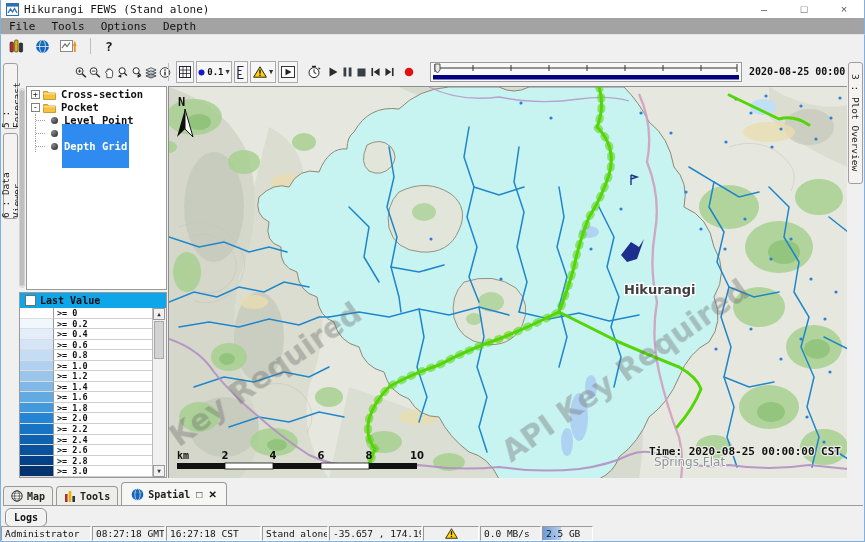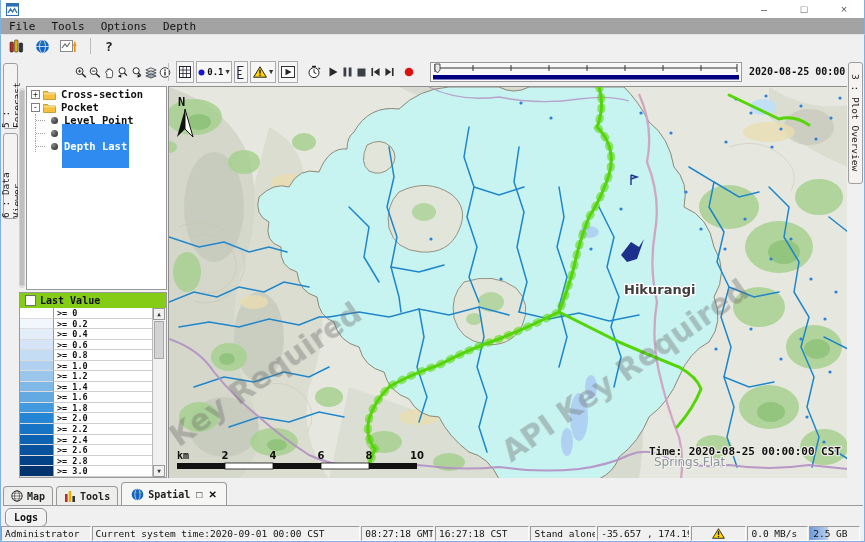--- a/index.html
+++ b/index.html
@@ -49,21 +49,21 @@
   .trow{height:12px;display:flex;align-items:center;font-size:10.5px;font-weight:bold;white-space:nowrap;margin-top:1px;}
   .texp{width:9px;height:9px;border:1px solid #808080;background:#fff;box-sizing:border-box;font-size:8px;line-height:7px;text-align:center;margin:0 3px 0 4px;color:#222;font-weight:normal;}
   .tfolder{margin-right:3px;display:flex;}
   .tconn{width:16px;height:12px;box-sizing:border-box;border-left:1px dotted #a0a0a0;margin-left:8px;position:relative;}
   .tconn::after{content:"";position:absolute;left:0;top:6px;width:9px;border-top:1px dotted #a0a0a0;}
   .tbullet{width:7px;height:7px;border-radius:50%;background:radial-gradient(circle at 30% 30%,#888,#222);margin-right:4px;flex:0 0 auto;}
   .tlabel{padding:16px 2px;}
   .tlabel.selected{background:#2f8bef;color:#fff;}
   
   #legendbox{position:absolute;left:1px;top:206px;width:148px;height:186px;background:#fff;border:1px solid #9a9a9a;box-sizing:border-box;}
-  #legend-header{height:15px;display:flex;align-items:center;border-bottom:1px solid #c8c8c8;background:#84cc16;}
+  #legend-header{height:15px;display:flex;align-items:center;border-bottom:1px solid #c8c8c8;background:#0ea5e9;}
   #legend-check{width:9px;height:9px;border:1px solid #707070;background:#fff;margin:0 4px 0 5px;}
   #legend-title{font-size:10px;font-weight:bold;}
   #legend-rows{position:absolute;left:0;top:15px;right:13px;bottom:0;}
   .lrow{height:10.55px;display:flex;box-sizing:border-box;}
   .lsw{width:34px;border-right:1px solid #9a9a9a;border-bottom:1px solid #dcdcdc;box-sizing:border-box;}
   .llb{flex:1;background:#fff;border-bottom:1px solid #cfcfcf;font-size:8.5px;font-weight:bold;line-height:10px;padding-left:3px;box-sizing:border-box;white-space:nowrap;}
   #legend-sb{position:absolute;right:0;top:15px;width:13px;bottom:0;background:#f0f0f0;border-left:1px solid #bbb;}
   .sbbtn{position:absolute;left:0;width:12px;height:12px;background:#f0f0f0;border:1px solid #9a9a9a;box-sizing:border-box;font-size:6px;text-align:center;line-height:10px;color:#333;}
   #legend-sb .thumb{position:absolute;left:1px;top:13px;width:10px;height:38px;background:#d3d3d3;border:1px solid #a8a8a8;box-sizing:border-box;}
   
@@ -86,20 +86,21 @@
 </head>
 <body>
 
 <div id="titlebar" class="abs">
   <div id="appicon">
     <svg width="11" height="11" viewBox="0 0 11 11">
         <rect x="0" y="0" width="11" height="2.6" fill="#2e6fb5"></rect>
         <polyline points="1,9 3.5,5 5.5,8 7.5,4.5 10,9" fill="none" stroke="#2e6fb5" stroke-width="1.3"></polyline>
       </svg>
   </div>
+  <span id="title-text">Hikurangi FEWS  (Stand alone)</span>
   <div id="winctls">
     <span class="wctl">–</span>
     <span class="wctl">□</span>
     <span class="wctl">×</span>
   </div>
 </div>
 
 <div id="menubar" class="abs">
   <span class="menu-item">File</span>
   <span class="menu-item">Tools</span>
@@ -326,21 +327,21 @@
       <span class="tlabel">Level Point</span>
     </div>
     <div class="trow">
       <span class="tconn"></span>
       <span class="tbullet"></span>
       <span class="tlabel">Graph Grid</span>
     </div>
     <div class="trow">
       <span class="tconn"></span>
       <span class="tbullet"></span>
-      <span class="tlabel selected">Depth Last</span>
+      <span class="tlabel selected">Depth Grid</span>
     </div>
   </div>
 
   <div id="legendbox">
     <div id="legend-header">
       <span id="legend-check"></span>
       <span id="legend-title">Last Value</span>
     </div>
     <div id="legend-rows">
   <div class="lrow">
@@ -677,21 +678,20 @@
       <span>Spatial</span>
       <span class="wbtn">□</span>
       <span class="wbtn">✕</span>
     </div>
   </div>
   <div id="logs-btn">Logs</div>
 </div>
 
 <div id="statusbar" class="abs">
   <div class="scell" style="width:90px">Administrator</div>
-  <div class="scell" style="width:270px">Current system time:2020-09-01 00:00 CST</div>
   <div class="scell" style="width:73px">08:27:18 GMT</div>
   <div class="scell" style="width:95px">16:27:18 CST</div>
   <div class="scell" style="width:66px">Stand alone</div>
   <div class="scell" style="width:93px">-35.657 , 174.199</div>
   <div class="scell" style="width:56px;display:flex;align-items:center;justify-content:center;">
     <span style="display:flex">
       <svg width="13" height="11" viewBox="0 0 14 12">
           <polygon points="7,0.8 13.4,11.2 0.6,11.2" fill="#ffd400" stroke="#111" stroke-width="0.9"></polygon>
           <rect x="6.3" y="3.6" width="1.4" height="4" fill="#111"></rect>
           <rect x="6.3" y="8.6" width="1.4" height="1.4" fill="#111"></rect>

